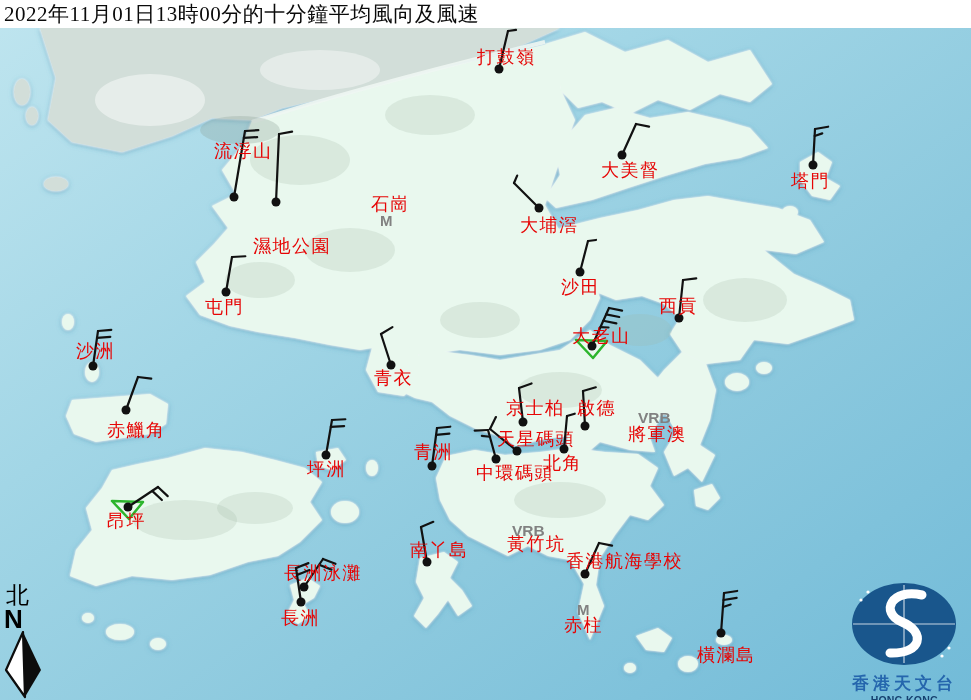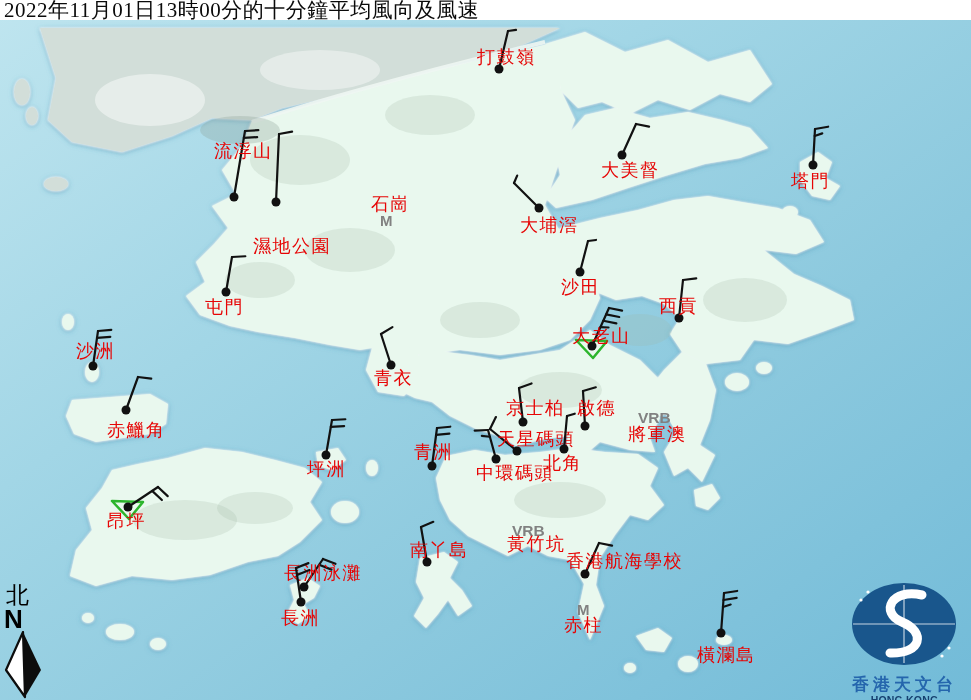--- a/index.html
+++ b/index.html
@@ -4,34 +4,34 @@
 <style>
   html,body{margin:0;padding:0;}
   body{
     width:971px;height:700px;overflow:hidden;position:relative;
     font-family:"Liberation Sans","DejaVu Sans",sans-serif;
     background:#8cc9de;
   }
   #stage{position:absolute;inset:0;width:971px;height:700px;}
   #map{position:absolute;left:0;top:0;}
   .title-bar{
-    position:absolute;left:0;top:0;width:971px;height:20px;
+    position:absolute;left:0;top:0;width:971px;height:28px;
     background:#ffffff;z-index:5;display:flex;align-items:center;
   }
   .title-text{
     font-family:"Liberation Serif","DejaVu Serif",serif;
     font-size:21px;color:#0a0a0a;padding-left:4px;white-space:nowrap;
     letter-spacing:0.5px;
   }
   .compass{position:absolute;left:3px;top:584px;z-index:4;width:46px;text-align:left;}
   .compass .cn{font-family:"Liberation Serif","DejaVu Serif",serif;font-size:23px;color:#000;line-height:24px;margin-left:3px;}
   .compass .n{font-family:"Liberation Sans",sans-serif;font-size:26px;font-weight:bold;color:#000;line-height:22px;margin-left:1px;}
   .logo{position:absolute;left:838px;top:578px;width:133px;z-index:4;text-align:center;}
   .logo .cn{
-    font-family:Liberation Sans, sans-serif;
+    font-family:Liberation Mono, monospace;
     color:#2566ad;font-size:17px;font-weight:bold;letter-spacing:4px;line-height:18px;margin-top:2px;
   }
   .logo .en{
     font-family:"Liberation Sans",sans-serif;color:#16406f;
     font-size:10.5px;font-weight:bold;letter-spacing:0.2px;line-height:12px;
   }
   svg text.stn-label{
     font-family:"Liberation Serif","DejaVu Serif",serif;
     font-size:18px;letter-spacing:1.5px;
   }

